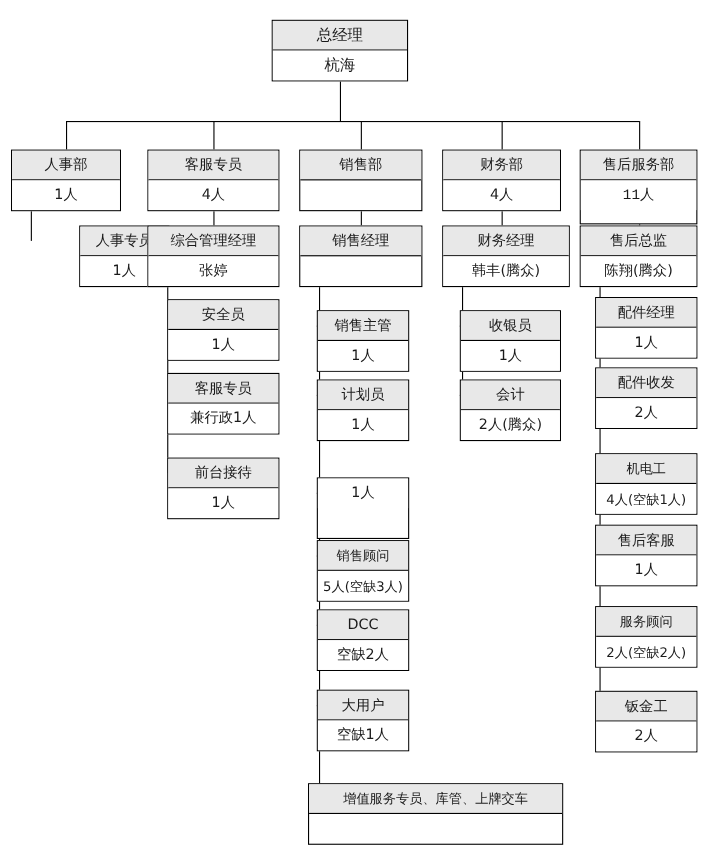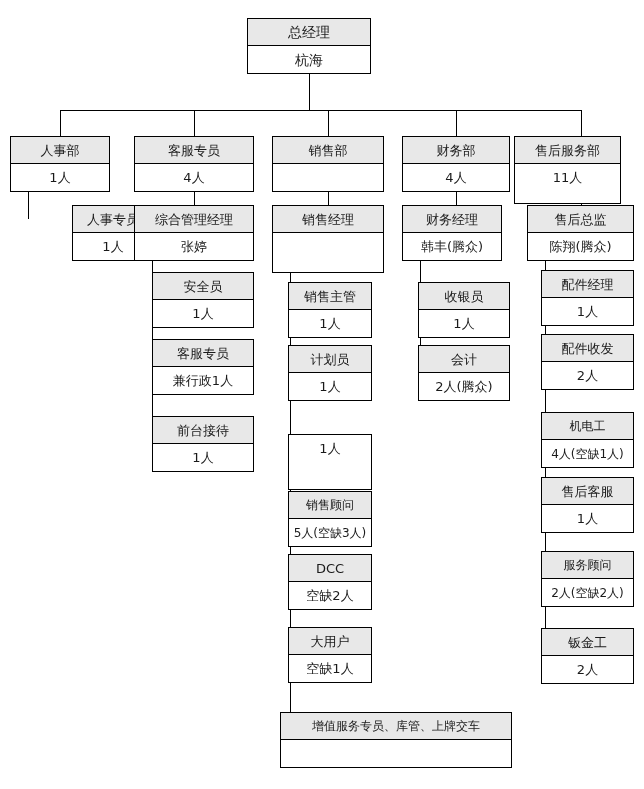--- a/index.html
+++ b/index.html
@@ -81,21 +81,21 @@
       <div class="hdr">客服专员</div>
       <div class="bdy">4人</div>
     </div>
     <div class="node small" style="left: 272px; top: 136px; width: 112px; height: 56px;">
       <div class="hdr">销售部</div>
     </div>
     <div class="node small" style="left: 402px; top: 136px; width: 108px; height: 56px;">
       <div class="hdr">财务部</div>
       <div class="bdy">4人</div>
     </div>
-    <div class="node small" style="left: 514px; top: 136px; width: 107px; height: 68px;">
+    <div class="node small" style="left: 527px; top: 136px; width: 107px; height: 68px; font-family: Liberation Mono, monospace;">
       <div class="hdr">售后服务部</div>
       <div class="bdy">11人</div>
     </div>
     <div class="line h" style="left: 60px; top: 110px; width: 520.5px;"></div>
     <div class="line v" style="left: 60px; top: 110px; height: 26px;"></div>
     <div class="line v" style="left: 194px; top: 110px; height: 26px;"></div>
     <div class="line v" style="left: 328px; top: 110px; height: 26px;"></div>
     <div class="line v" style="left: 456px; top: 110px; height: 26px;"></div>
     <div class="line v" style="left: 580.5px; top: 110px; height: 26px;"></div>
     <div class="node small" style="left: 28px; top: 205px; width: 82px; height: 56px; margin-left: 44px;">
@@ -118,21 +118,21 @@
     </div>
     <div class="node small" style="left: 152px; top: 416px; width: 102px; height: 56px;">
       <div class="hdr">前台接待</div>
       <div class="bdy">1人</div>
     </div>
     <div class="line v" style="left: 194px; top: 192px; height: 13px;"></div>
     <div class="line v" style="left: 152px; top: 261px; height: 168.5px;"></div>
     <div class="line h" style="left: 152px; top: 285.5px; width: 0px;"></div>
     <div class="line h" style="left: 152px; top: 352.5px; width: 0px;"></div>
     <div class="line h" style="left: 152px; top: 429.5px; width: 0px;"></div>
-    <div class="node small" style="left: 272px; top: 205px; width: 112px; height: 68px;">
+    <div class="node small" style="left: 272px; top: 205px; width: 112px; height: 56px;">
       <div class="hdr">销售经理</div>
     </div>
     <div class="node small" style="left: 288px; top: 282px; width: 84px; height: 56px;">
       <div class="hdr">销售主管</div>
       <div class="bdy">1人</div>
     </div>
     <div class="node small" style="left: 288px; top: 345px; width: 84px; height: 56px;">
       <div class="hdr">计划员</div>
       <div class="bdy">1人</div>
     </div>
@@ -156,21 +156,21 @@
     </div>
     <div class="line v" style="left: 328px; top: 192px; height: 13px;"></div>
     <div class="line v" style="left: 290px; top: 261px; height: 464.5px;"></div>
     <div class="line h" style="left: 288px; top: 295.5px; width: 2px;"></div>
     <div class="line h" style="left: 288px; top: 358.5px; width: 2px;"></div>
     <div class="line h" style="left: 288px; top: 447.5px; width: 2px;"></div>
     <div class="line h" style="left: 288px; top: 504.5px; width: 2px;"></div>
     <div class="line h" style="left: 288px; top: 567.5px; width: 2px;"></div>
     <div class="line h" style="left: 288px; top: 640.5px; width: 2px;"></div>
     <div class="line h" style="left: 280px; top: 725.5px; width: 10px;"></div>
-    <div class="node small" style="left: 402px; top: 205px; width: 100px; height: 56px;">
+    <div class="node small" style="left: 402px; top: 205px; width: 116px; height: 56px;">
       <div class="hdr">财务经理</div>
       <div class="bdy">韩丰(腾众)</div>
     </div>
     <div class="node small" style="left: 418px; top: 282px; width: 92px; height: 56px;">
       <div class="hdr">收银员</div>
       <div class="bdy">1人</div>
     </div>
     <div class="node small" style="left: 418px; top: 345px; width: 92px; height: 56px;">
       <div class="hdr">会计</div>
       <div class="bdy">2人(腾众)</div>

